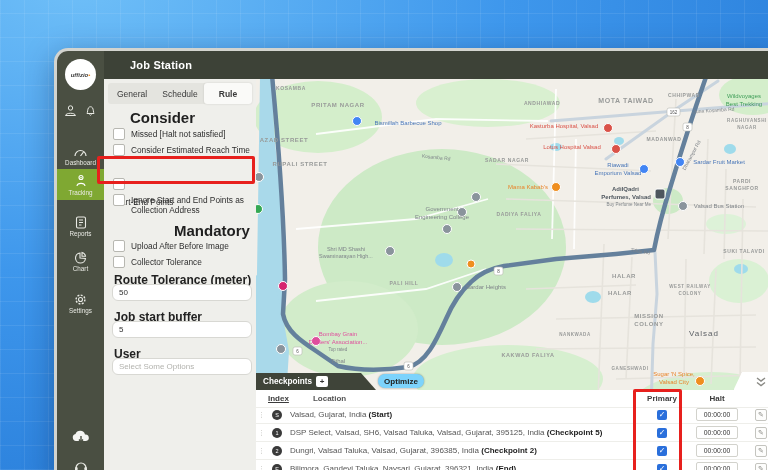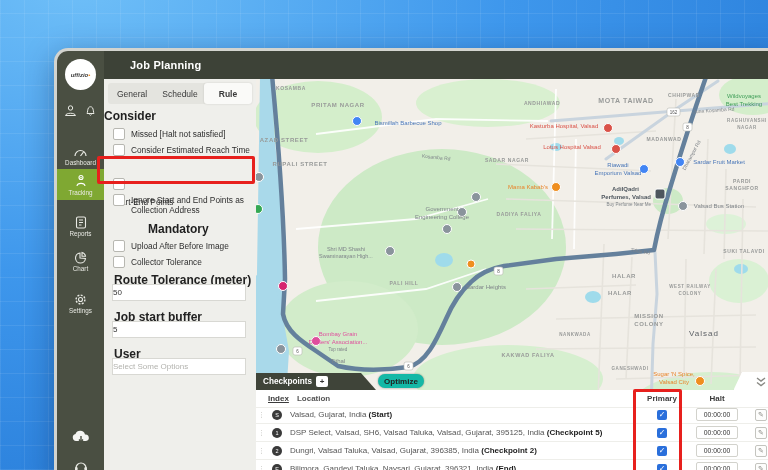--- a/index.html
+++ b/index.html
@@ -24,30 +24,30 @@
   .sb-label{font-size:6.3px;display:block;margin-top:1px;}
   .sb-item.active{background:#7fa832;padding:5px 0 4px;}
   
   #hdr{position:absolute;left:47px;top:0;right:0;height:28px;background:#3d4237;color:#fff;
        display:flex;align-items:center;padding-left:26px;font-size:11px;font-weight:bold;letter-spacing:.2px;}
   
   #panel{position:absolute;left:47px;top:28px;width:152px;bottom:0;background:#efefeb;font-size:8.5px;color:#333;}
   .tabs{position:absolute;left:4px;top:4px;right:4px;height:21px;background:#e4e4df;border-radius:3px;display:flex;}
   .tab{flex:1;display:flex;align-items:center;justify-content:center;font-size:8.5px;color:#3a3a3a;}
   .tab.active{background:#fafaf8;border-radius:3px;box-shadow:0 0 2px rgba(0,0,0,.15);font-weight:bold;}
-  .sec-h{position:absolute;left:0;font-size:12px;font-weight:bold;color:#1f1f1f;}
+  .sec-h{position:absolute;left:26px;font-size:15px;font-weight:bold;color:#1f1f1f;}
   .opt{position:absolute;left:9px;right:4px;display:flex;gap:6px;align-items:flex-start;}
   .cb{width:10px;height:10px;flex:0 0 auto;border:1px solid #b7b7b1;background:#fff;border-radius:2px;
       display:flex;align-items:center;justify-content:center;}
   .cb.checked{background:#2a6fdb;border-color:#2a6fdb;}
   .cb.checked::after{content:"✓";color:#fff;font-size:8px;line-height:1;}
   .opt-label{font-size:8.3px;line-height:1.25;color:#2e2e2e;padding-top:1px;}
   .fld-label{position:absolute;left:10px;font-size:12px;font-weight:bold;color:#222;}
   .input{position:absolute;left:8px;width:132px;height:15px;background:#fff;border:1px solid #d8d8d3;
-         border-radius:0;font-size:8px;color:#333;display:flex;align-items:center;padding-left:0;}
+         border-radius:6px;font-size:8px;color:#333;display:flex;align-items:center;padding-left:6px;}
   .input.ph{color:#b3b3ae;}
   
   #maparea{position:absolute;left:199px;top:28px;right:0;bottom:0;overflow:hidden;background:#f1efe9;}
   text{font-family:"Liberation Sans","DejaVu Sans",sans-serif;}
   .ar{fill:#989a99;letter-spacing:.6px;font-weight:bold;}
   .gy{fill:#7f8489;}
   .bl{fill:#4a77b8;}
   .rd{fill:#da5248;}
   .og{fill:#e8842c;}
   .pk{fill:#df4f9d;}
@@ -55,21 +55,21 @@
   .dk{fill:#4e565e;font-weight:bold;}
   .city{fill:#5d6166;letter-spacing:1px;}
   .m45{font-size:4.5px;} .m5{font-size:5px;} .m55{font-size:5.5px;} .m6{font-size:6px;} .m7{font-size:7px;} .m8{font-size:8px;}
   
   #cpbar{position:absolute;left:0px;top:294px;width:120px;height:17px;background:#3f4439;color:#fff;
          clip-path:polygon(0 0,105px 0,120px 100%,0 100%);display:flex;align-items:center;gap:4px;padding-left:7px;box-sizing:border-box;}
   #cpbar .t{font-size:8.2px;font-weight:bold;}
   .minibtn{background:#fff;color:#333;border-radius:2px;font-size:8px;font-weight:bold;
            display:flex;align-items:center;justify-content:center;}
   #addbtn{width:12px;height:11px;}
-  #optbtn{position:absolute;left:122px;top:295px;width:46px;height:14px;border-radius:7px;background:#14b8a6;
+  #optbtn{position:absolute;left:122px;top:295px;width:46px;height:14px;border-radius:7px;background:#7dd3fc;
           color:#222;font-size:8px;font-weight:bold;display:flex;align-items:center;justify-content:center;box-shadow:0 0 2px rgba(0,0,0,.4);}
   #collapse{position:absolute;right:6px;top:293px;width:40px;height:19px;background:#fff;border-radius:3px;
             clip-path:polygon(9px 0,100% 0,100% 100%,0 100%);display:flex;align-items:center;justify-content:flex-end;padding-right:6px;box-sizing:border-box;box-shadow:0 0 3px rgba(0,0,0,.25);}
   #table{position:absolute;left:0;right:0;top:311px;height:90px;background:#fff;font-size:8px;color:#444;}
   .trow{position:absolute;left:0;right:0;height:17px;display:flex;align-items:center;border-bottom:1px solid #eeeeea;}
   .th{font-weight:bold;color:#3b3b3b;}
   .dots{width:10px;text-align:center;color:#b9b9b4;font-size:7px;letter-spacing:-1px;}
   .badge{width:10px;height:10px;border-radius:50%;background:#3a3a3a;color:#fff;font-size:5.5px;
          display:flex;align-items:center;justify-content:center;margin:0 8px 0 6px;flex:0 0 auto;}
   .loc{flex:1;white-space:nowrap;overflow:hidden;color:#555;}
@@ -157,21 +157,21 @@
     <div class="sb-item" style="top:408px;">
       <svg width="16" height="14" viewBox="0 0 16 14">
           <path d="M3 9 a5 5 0 0 1 10 0" fill="none" stroke="#e9eae4" stroke-width="1.2"></path>
           <rect x="2" y="8" width="2.6" height="4" rx="1.2" fill="#e9eae4"></rect>
           <rect x="11.4" y="8" width="2.6" height="4" rx="1.2" fill="#e9eae4"></rect>
         </svg>
     </div>
   </div>
 
   <div id="hdr">
-    <span>Job Planning</span>
+    <span>Job Station</span>
   </div>
 
   <div id="panel">
     <div class="tabs">
       <div class="tab">General</div>
       <div class="tab">Schedule</div>
       <div class="tab active">Rule</div>
     </div>
 
     <div class="sec-h" style="top:30px;">Consider</div>
@@ -398,21 +398,21 @@
       <svg width="12" height="12" viewBox="0 0 12 12">
         <path d="M2,2 L6,5 L10,2" fill="none" stroke="#8a8a85" stroke-width="1.4"></path>
         <path d="M2,6.5 L6,9.5 L10,6.5" fill="none" stroke="#8a8a85" stroke-width="1.4"></path>
       </svg>
     </div>
 
     
     <div id="table">
       <div class="trow th" style="top:0;">
         <span class="dots" style="visibility:hidden">⋮</span>
-        <span style="margin:0 8px 0 2px;text-decoration:underline;">Index</span>
+        <span style="margin:0 24px 0 2px;text-decoration:underline;">Index</span>
         <span class="loc th">Location</span>
         <span class="colP th">Primary</span>
         <span class="colH th">Halt</span>
         <span class="colE"></span>
       </div>
       <div class="trow" style="top:16px;">
         <span class="dots">⋮</span>
         <span class="badge">S</span>
         <span class="loc"><span>Valsad, Gujarat, India </span><b>(Start)</b></span>
         <span class="colP">

